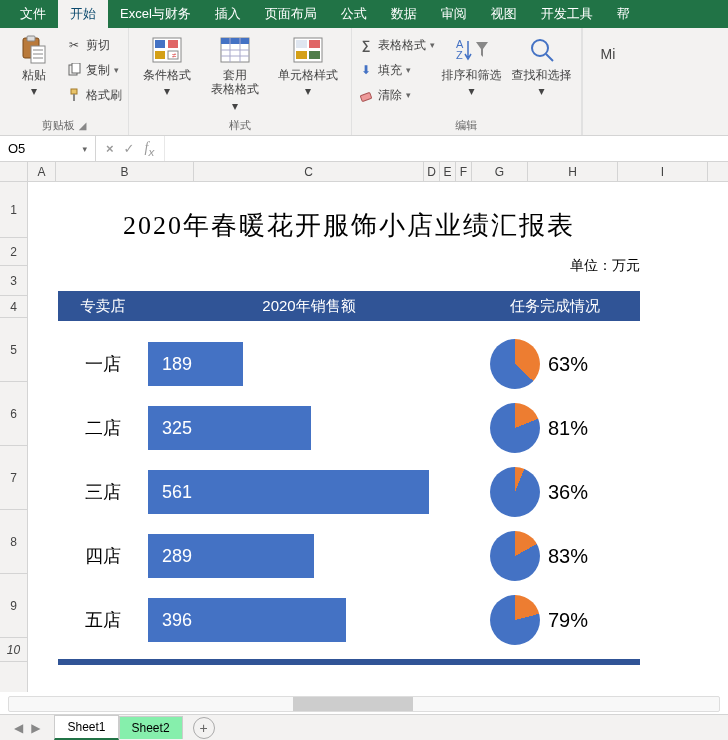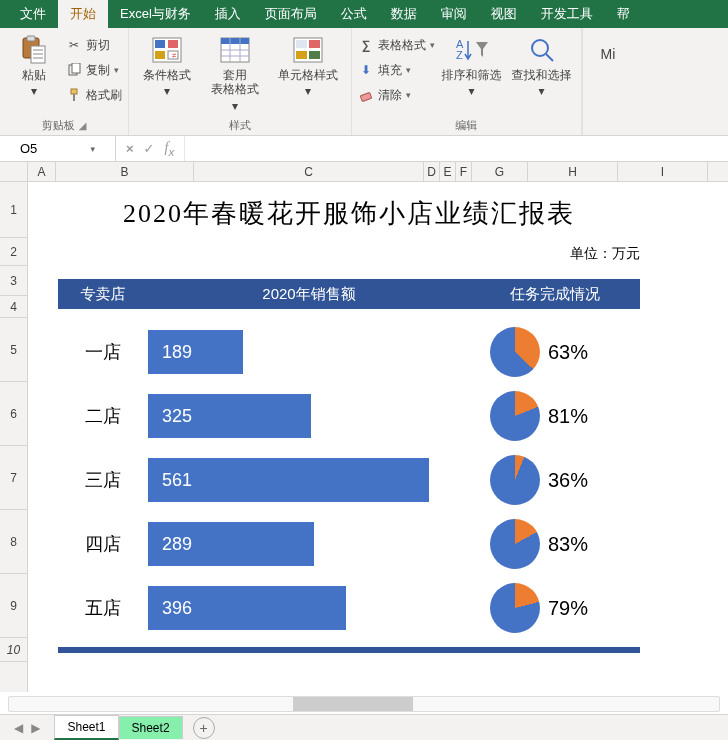--- a/index.html
+++ b/index.html
@@ -1,54 +1,54 @@
 <!DOCTYPE html>
 <html><head>
 <meta charset="utf-8">
 <style>
 * { margin: 0; padding: 0; box-sizing: border-box; font-family: "Microsoft YaHei", "SimSun", sans-serif; }
 body { background: #fff; width: 728px; height: 740px; overflow: hidden; position: relative; }
 
 
 .tabs { height: 28px; background: #217346; display: flex; align-items: stretch; color: #fff; font-size: 13px; padding-left: 8px; }
 .tab { padding: 0 12px; display: flex; align-items: center; cursor: pointer; }
-.tab.active { background: #f3f2f1; color: #a16207; font-weight: normal; }
+.tab.active { background: #f3f2f1; color: #0c4a6e; font-weight: normal; }
 
 
 .ribbon { height: 108px; background: #f3f2f1; border-bottom: 1px solid #d4d4d4; display: flex; align-items: stretch; font-size: 12px; color: #444; }
 .ribbon-group { display: flex; flex-direction: column; border-right: 1px solid #e1e1e1; padding: 2px 4px 0; }
 .ribbon-group-body { flex: 1; display: flex; align-items: flex-start; gap: 4px; padding: 4px 2px 0; }
 .ribbon-group-label { text-align: center; font-size: 11px; color: #666; padding: 2px 0; display: flex; align-items: center; justify-content: center; gap: 4px; }
 .rb-big { display: flex; flex-direction: column; align-items: center; width: 56px; gap: 2px; cursor: pointer; }
 .rb-big .lbl { font-size: 12px; text-align: center; line-height: 1.2; }
 .rb-col { display: flex; flex-direction: column; gap: 3px; }
 .rb-row { display: flex; align-items: center; gap: 4px; font-size: 12px; cursor: pointer; height: 22px; }
 .rb-row .dd { font-size: 9px; color: #666; }
 .icon-box { width: 16px; height: 16px; display: inline-flex; align-items: center; justify-content: center; }
 .big-icon { width: 32px; height: 32px; display: flex; align-items: center; justify-content: center; }
 
 
 .formulabar { height: 26px; border-bottom: 1px solid #d4d4d4; display: flex; align-items: center; font-size: 13px; }
-.namebox { width: 116px; border-right: 1px solid #d4d4d4; padding: 0 20px; display: flex; align-items: center; justify-content: space-between; height: 100%; }
+.namebox { width: 96px; border-right: 1px solid #d4d4d4; padding: 0 8px; display: flex; align-items: center; justify-content: space-between; height: 100%; }
 .namebox .dd { font-size: 9px; color: #666; }
 .fb-btns { display: flex; align-items: center; gap: 10px; padding: 0 10px; color: #9a9a9a; border-right: 1px solid #e8e8e8; height: 100%; }
 .fb-fx { font-style: italic; font-family: serif; font-size: 14px; }
 
 
 .grid-wrap { position: relative; background: #fff; }
 .col-headers { height: 20px; display: flex; background: #f3f2f1; border-bottom: 1px solid #d4d4d4; font-size: 12px; color: #444; }
 .corner { width: 28px; border-right: 1px solid #d4d4d4; background: #f3f2f1; }
 .colh { border-right: 1px solid #d4d4d4; display: flex; align-items: center; justify-content: center; }
 .body { display: flex; height: 510px; }
 .row-headers { width: 28px; background: #f3f2f1; border-right: 1px solid #d4d4d4; display: flex; flex-direction: column; font-size: 12px; color: #444; }
 .rowh { border-bottom: 1px solid #d4d4d4; display: flex; align-items: center; justify-content: center; }
 .cells { flex: 1; position: relative; background: #fff; }
 
 
-.report { position: absolute; left: 30px; top: 4px; width: 582px; }
+.report { position: absolute; left: 30px; top: 16px; width: 582px; }
 .report-title { font-size: 26px; font-family: "SimSun", serif; font-weight: normal; text-align: center; padding: 10px 0 14px; letter-spacing: 2px; }
 .report-unit { text-align: right; font-size: 14px; font-family: "SimSun", serif; padding-bottom: 16px; }
 .report-head { background: #305496; color: #fff; display: flex; height: 30px; align-items: center; font-size: 15px; }
 .report-head .c1 { width: 90px; text-align: center; }
 .report-head .c2 { flex: 1; text-align: center; }
 .report-head .c3 { width: 170px; text-align: center; }
 .spacer-row { height: 18px; }
 .data-row { display: flex; align-items: center; height: 50px; margin-bottom: 14px; }
 .data-row .store { width: 90px; text-align: center; font-size: 18px; font-family: "SimSun", serif; }
 .data-row .bar { height: 44px; background: #4472C4; display: flex; align-items: center; padding-left: 14px; color: #fff; font-size: 18px; }

